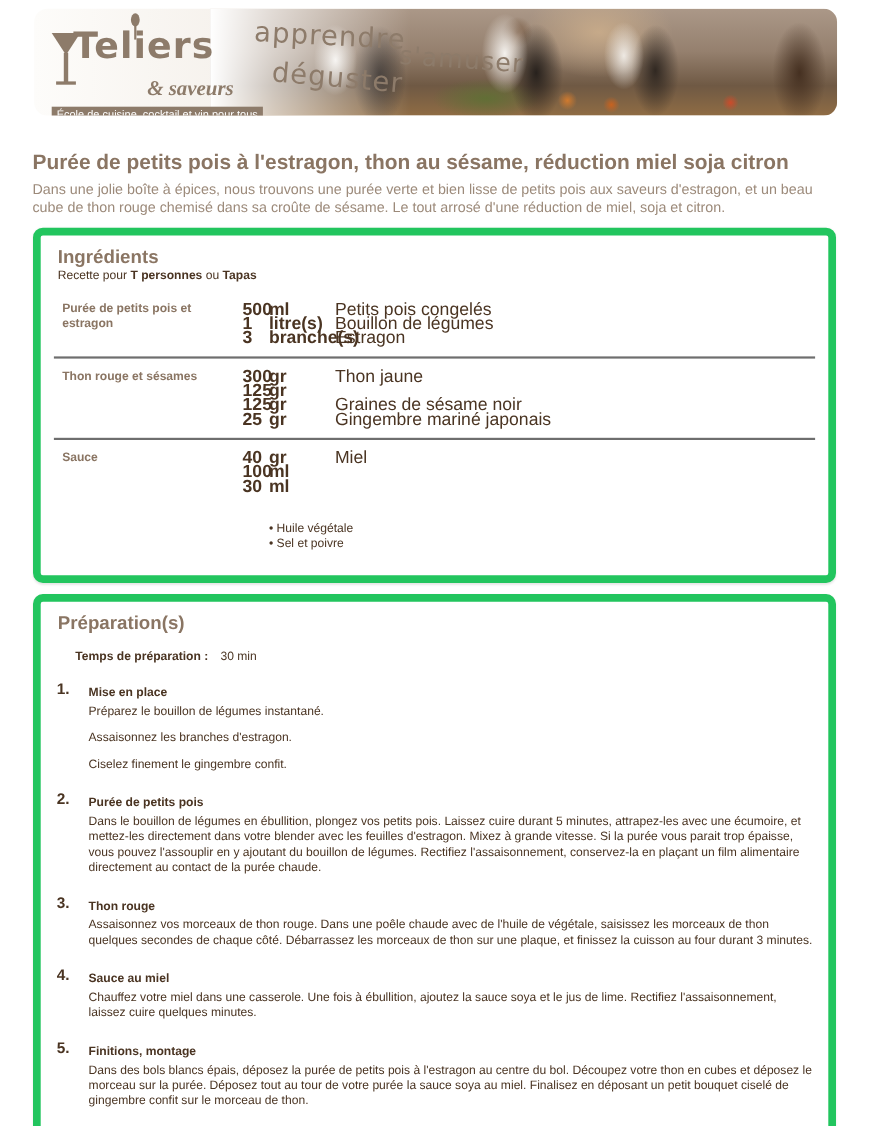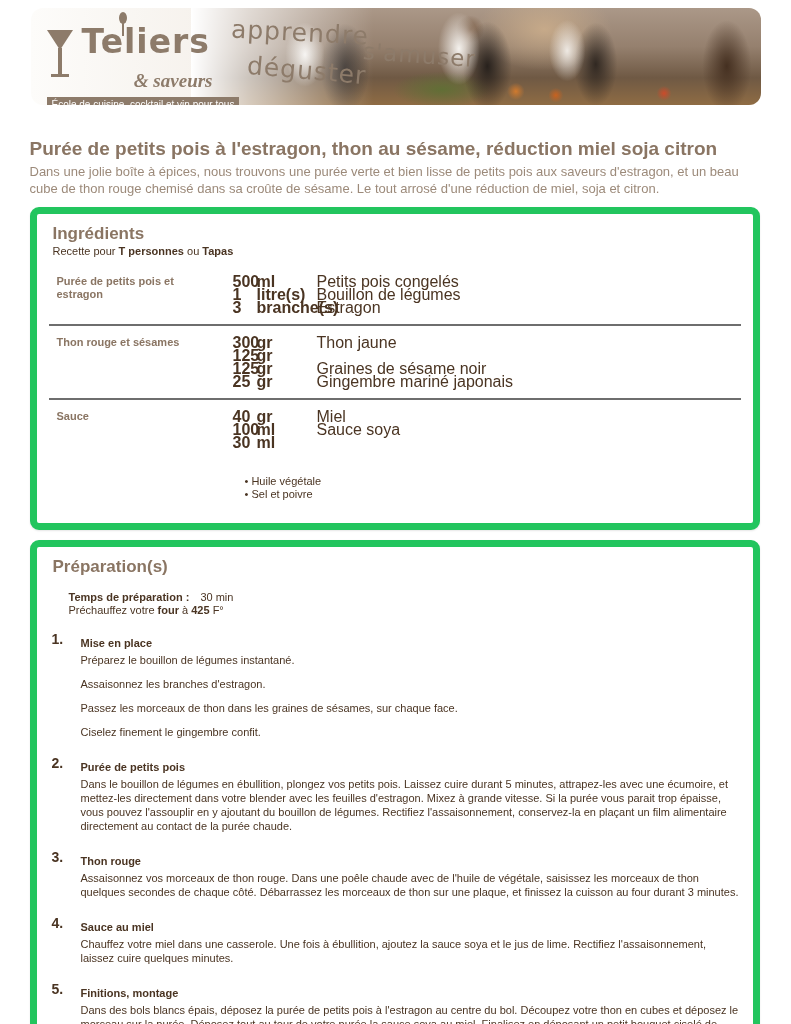--- a/index.html
+++ b/index.html
@@ -52,21 +52,21 @@
     content:""; position:absolute; left:-9px; top:24px; width:18px; height:3px; background:#8d7b6a;
   }
   .spoon {
     position:absolute; left:72px; top:-4px; width:8px; height:12px;
     background:#8d7b6a; border-radius:50%;
   }
   .spoon::after {
     content:""; position:absolute; left:3px; top:10px; width:2.5px; height:14px; background:#8d7b6a;
   }
   .logo-text {
-    position:absolute; left:35px; top:6px;
+    position:absolute; left:20px; top:6px;
     font-family:"DejaVu Sans",sans-serif; font-weight:bold;
     font-size:33px; letter-spacing:1px; color:#8d7b6a;
   }
   .logo-sub {
     text-align:right; padding-right:14px; margin-top:6px;
     font-family:"Liberation Serif","DejaVu Serif",serif;
     font-style:italic; font-weight:bold; font-size:19px; color:#8d7b6a;
   }
   .logo-tagline {
     display:inline-block; margin-top:5px; background:#8d7b6a; color:#fff;
@@ -90,21 +90,21 @@
     margin-top:10px; border:7px solid #22c55e; border-radius:9px;
     background:#fff; box-shadow:0 1px 2px rgba(0,0,0,.10);
     padding:10px 12px 22px 12px;
   }
   .box-title { font-size:17px; font-weight:bold; color:#8a7563; padding-left:4px; }
   .serving { font-size:11px; margin-top:1px; padding-left:4px; color:#4a3422; }
   .serving b { font-weight:bold; }
 
   
   .ing-groups { margin-top:18px; }
-  .ing-group { display:flex; align-items:flex-start;gap:12px; }
+  .ing-group { display:flex; align-items:flex-start; }
   .ing-group.sep { border-top:2px solid #6e6e6e; margin-top:10px; padding-top:10px; }
   .g-name { width:172px; padding-left:8px; font-size:11px; font-weight:bold; color:#8a7563; line-height:13px; }
   .g-items { flex:1; }
   .ing-row { display:flex; font-size:16px; line-height:13px; }
   .ing-row .qty { width:24px; font-weight:bold; }
   .ing-row .unit { width:60px; font-weight:bold; }
   .ing-row .iname { flex:1; }
   .extras { margin:26px 0 0 196px; list-style:none; }
   .extras li { font-size:11px; line-height:13px; }
   .extras li::before { content:"\2022\00a0"; }
@@ -203,21 +203,20 @@
           <div class="g-name">Sauce</div>
           <div class="g-items">
             <div class="ing-row">
               <span class="qty">40</span>
               <span class="unit">gr</span>
               <span class="iname">Miel</span>
             </div>
             <div class="ing-row">
               <span class="qty">100</span>
               <span class="unit">ml</span>
-              <span class="iname">Sauce soya</span>
             </div>
             <div class="ing-row">
               <span class="qty">30</span>
               <span class="unit">ml</span>
             </div>
           </div>
         </div>
       </div>
     <ul class="extras">
         <li>Huile végétale</li>
@@ -225,34 +224,26 @@
       </ul>
   </div>
 
   <div class="box">
     <div class="box-title">Préparation(s)</div>
     <div class="prep-meta">
       <div class="prep-time">
         <b>Temps de préparation :</b>
         <span class="tval">30 min</span>
       </div>
-      <div class="prep-oven">
-        <span>Préchauffez votre</span>
-        <b>four</b>
-        <span>à</span>
-        <b>425</b>
-        <span>F°</span>
-      </div>
     </div>
     <div class="steps">
         <div class="step">
           <div class="step-head"><span class="step-num">1.</span><span class="step-title">Mise en place</span></div>
           <p class="step-text">Préparez le bouillon de légumes instantané.</p>
           <p class="step-text">Assaisonnez les branches d'estragon.</p>
-          <p class="step-text">Passez les morceaux de thon dans les graines de sésames, sur chaque face.</p>
           <p class="step-text">Ciselez finement le gingembre confit.</p>
         </div>
         <div class="step">
           <div class="step-head"><span class="step-num">2.</span><span class="step-title">Purée de petits pois</span></div>
           <p class="step-text">Dans le bouillon de légumes en ébullition, plongez vos petits pois. Laissez cuire durant 5 minutes, attrapez-les avec une écumoire, et mettez-les directement dans votre blender avec les feuilles d'estragon. Mixez à grande vitesse. Si la purée vous parait trop épaisse, vous pouvez l'assouplir en y ajoutant du bouillon de légumes. Rectifiez l'assaisonnement, conservez-la en plaçant un film alimentaire directement au contact de la purée chaude.</p>
         </div>
         <div class="step">
           <div class="step-head"><span class="step-num">3.</span><span class="step-title">Thon rouge</span></div>
           <p class="step-text">Assaisonnez vos morceaux de thon rouge. Dans une poêle chaude avec de l'huile de végétale, saisissez les morceaux de thon quelques secondes de chaque côté. Débarrassez les morceaux de thon sur une plaque, et finissez la cuisson au four durant 3 minutes.</p>
         </div>

